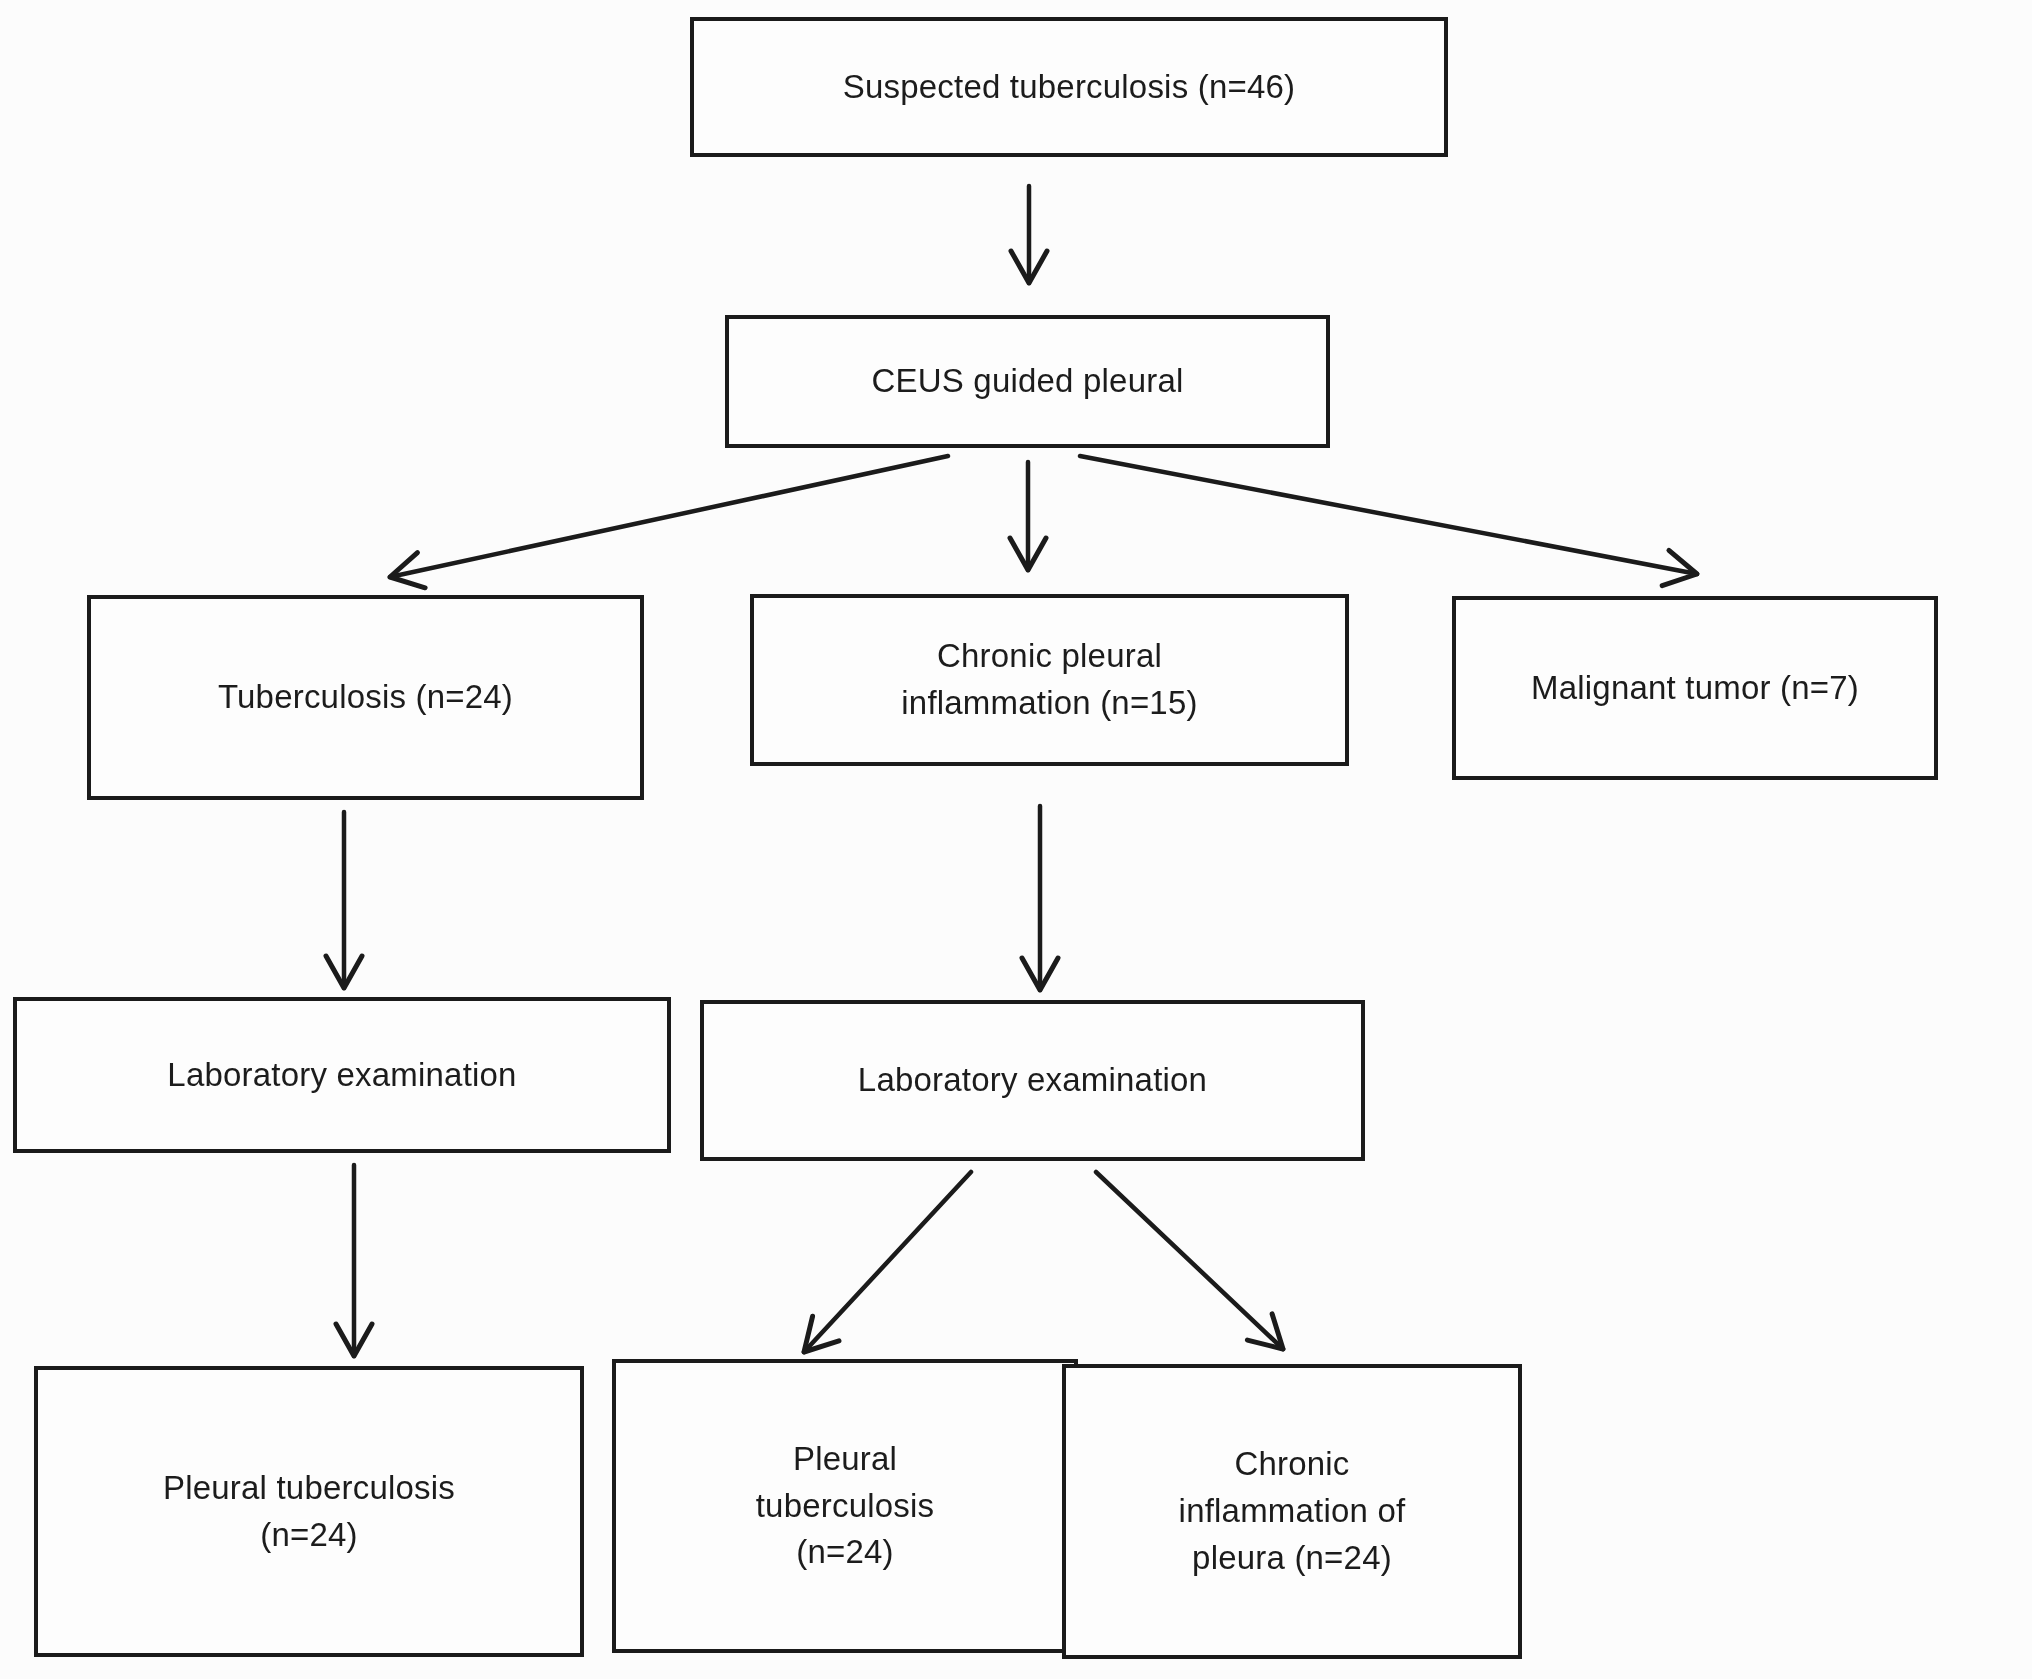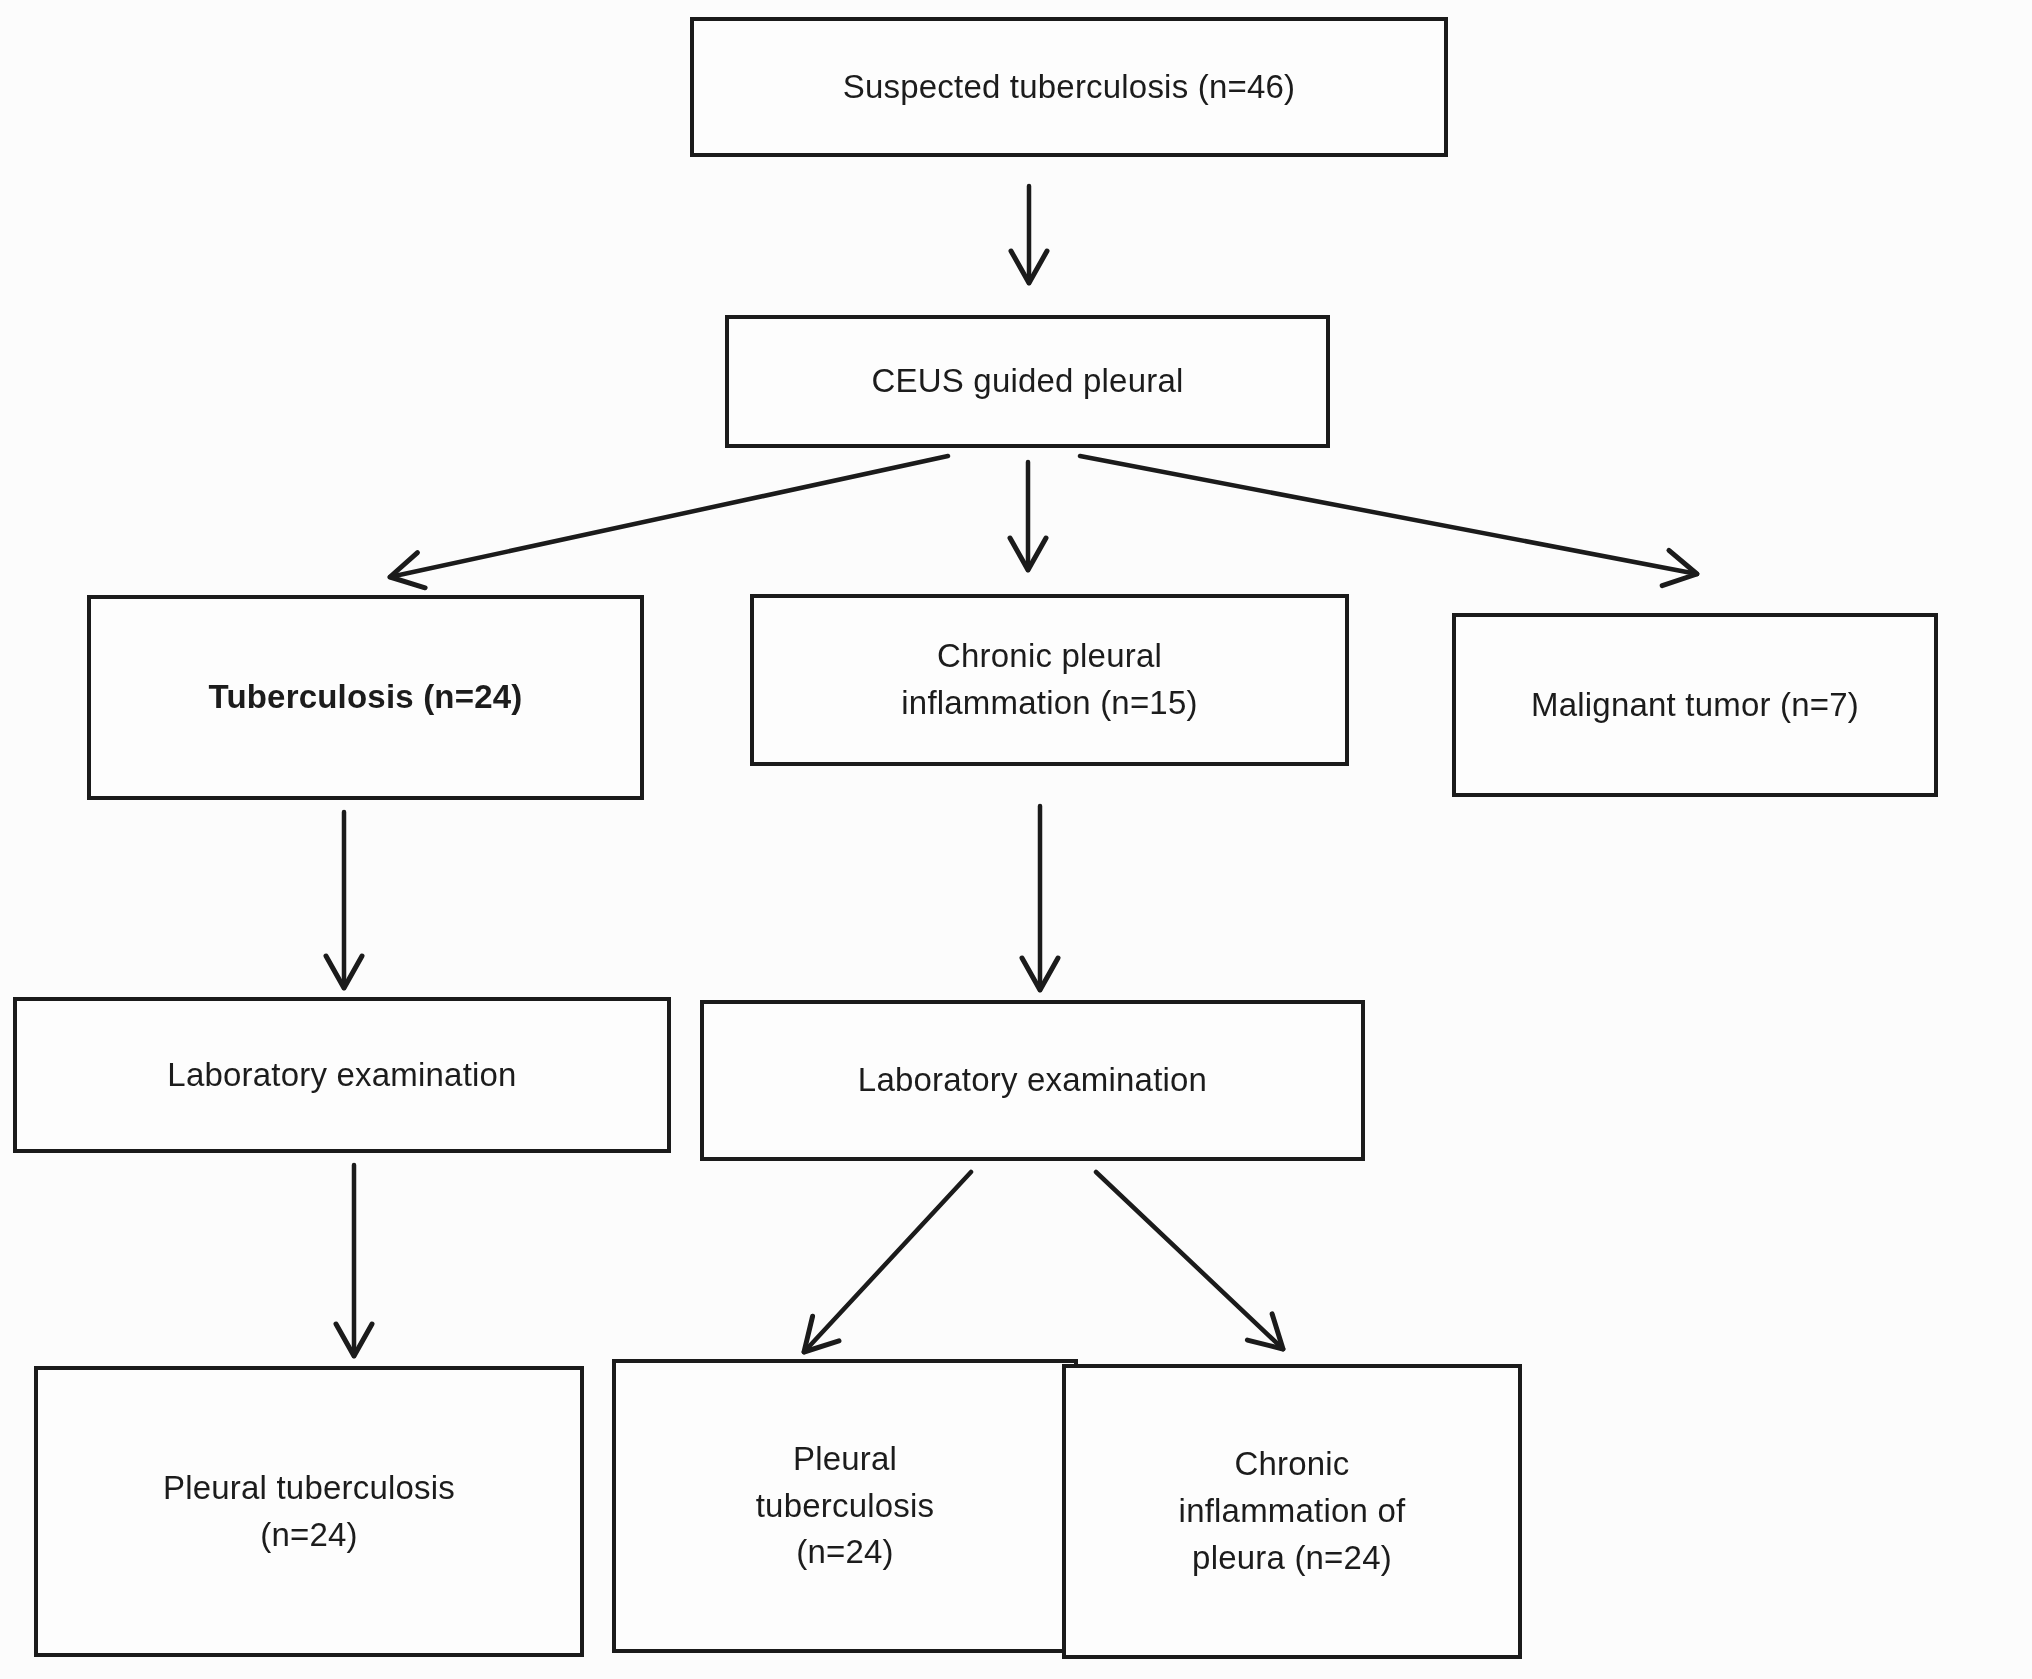--- a/index.html
+++ b/index.html
@@ -35,23 +35,23 @@
     display: flex;
     align-items: center;
     justify-content: center;
     text-align: center;
     white-space: pre-line;
     letter-spacing: 0.2px;
   }
   
   #node-suspected            { left: 650px;  top: 17px;   width: 758px; height: 140px; margin-left: 40px; }
   #node-ceus                 { left: 725px;  top: 295px;  width: 605px; height: 133px; margin-top: 20px; }
-  #node-tuberculosis         { left: 87px;   top: 595px;  width: 557px; height: 205px; font-weight: bold; }
+  #node-tuberculosis         { left: 87px;   top: 595px;  width: 557px; height: 205px; }
   #node-chronic-pleural      { left: 734px;  top: 594px;  width: 599px; height: 172px; margin-left: 16px; }
-  #node-malignant            { left: 1452px; top: 596px;  width: 486px; height: 184px; margin-top: 17px; }
+  #node-malignant            { left: 1452px; top: 596px;  width: 486px; height: 184px; }
   #node-lab-left             { left: 13px;   top: 997px;  width: 658px; height: 156px; }
   #node-lab-right            { left: 700px;  top: 1000px; width: 665px; height: 161px; }
   #node-pleural-tb-left      { left: 34px;   top: 1366px; width: 550px; height: 291px; }
   #node-pleural-tb-mid       { left: 612px;  top: 1359px; width: 466px; height: 294px; }
   #node-chronic-inflammation { left: 1062px; top: 1364px; width: 460px; height: 295px; }
   .edge {
     stroke: #1b1b1b;
     stroke-width: 4.5;
     stroke-linecap: round;
     fill: none;

